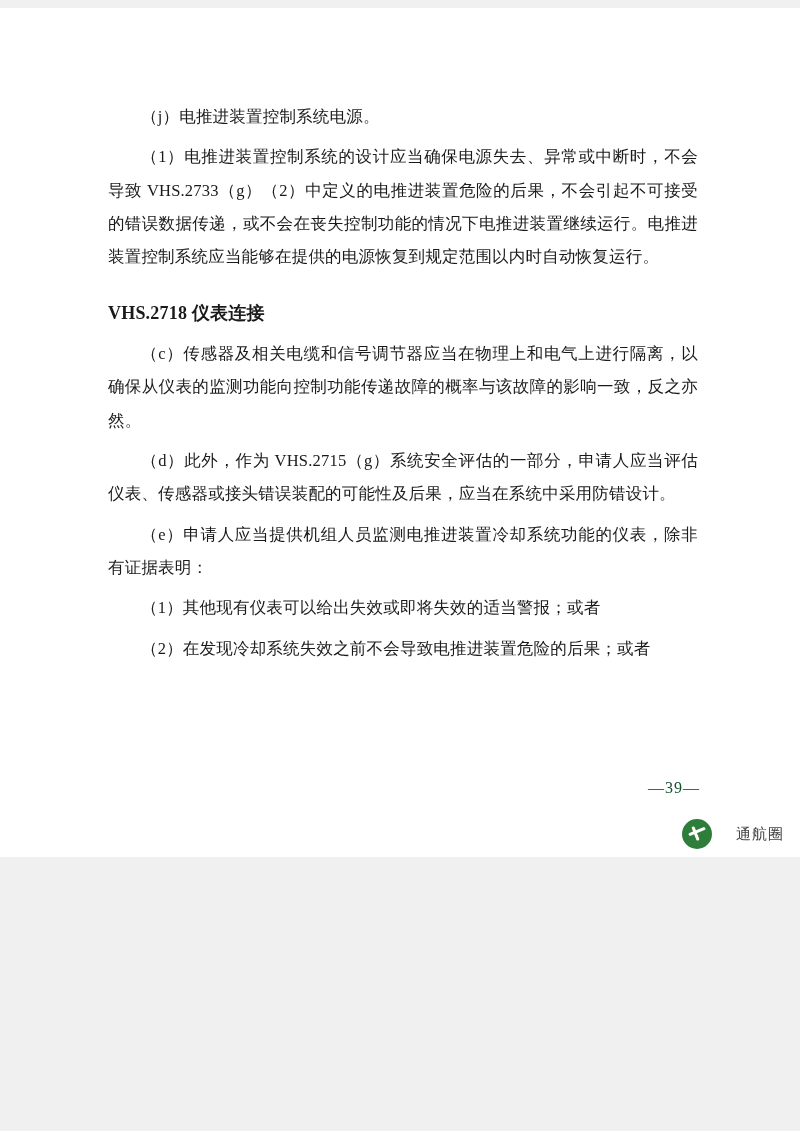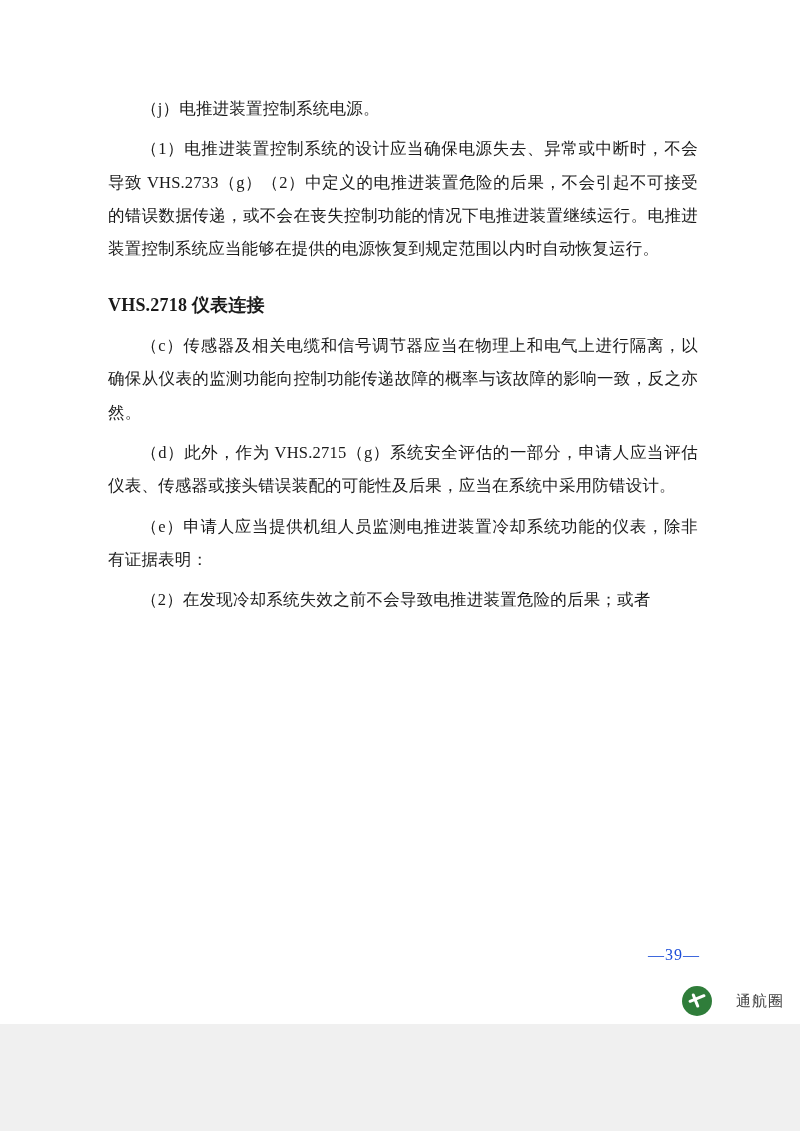--- a/index.html
+++ b/index.html
@@ -3,23 +3,23 @@
 <meta charset="utf-8">
 <style>
   html, body {
     margin: 0;
     padding: 0;
     background: #f0f0f0;
   }
   .page {
     position: relative;
     width: 800px;
-    height: 1024px;
+    height: 849px;
     background: #ffffff;
-    margin: 0 auto;
+    margin: 8px auto;
     overflow: hidden;
     font-family: "Liberation Serif", "DejaVu Serif", serif;
     color: #1a1a1a;
   }
   .content {
     position: absolute;
     left: 108px;
     top: 92px;
     width: 590px;
   }
@@ -42,21 +42,21 @@
     font-family: "Liberation Serif", "DejaVu Serif", serif;
     letter-spacing: 0.2px;
   }
   .spacer-sm { height: 4px; }
   .page-number {
     position: absolute;
     right: 100px;
     bottom: 60px;
     font-size: 16px;
     font-family: "Liberation Serif", "DejaVu Serif", serif;
-    color: #1d4ed8;
+    color: #14532d;
     letter-spacing: 1px;
   }
   .watermark {
     position: absolute;
     right: 16px;
     bottom: 8px;
     display: flex;
     align-items: center;
     gap: 24px;
   }
@@ -114,20 +114,21 @@
     <h3 class="heading">VHS.2718 仪表连接</h3>
 
 
 
     <p class="para indent">（c）传感器及相关电缆和信号调节器应当在物理上和电气上进行隔离，以确保从仪表的监测功能向控制功能传递故障的概率与该故障的影响一致，反之亦然。</p>
 
     <p class="para indent">（d）此外，作为 VHS.2715（g）系统安全评估的一部分，申请人应当评估仪表、传感器或接头错误装配的可能性及后果，应当在系统中采用防错设计。</p>
 
     <p class="para indent">（e）申请人应当提供机组人员监测电推进装置冷却系统功能的仪表，除非有证据表明：</p>
 
+    <p class="para indent">（1）其他现有仪表可以给出失效或即将失效的适当警报；或者</p>
 
     <p class="para indent">（2）在发现冷却系统失效之前不会导致电推进装置危险的后果；或者</p>
 
   </div>
 
   <div class="page-number">—39—</div>
 
   <div class="watermark">
     <div class="wm-logo"></div>
     <div class="wm-text">通航圈</div>

